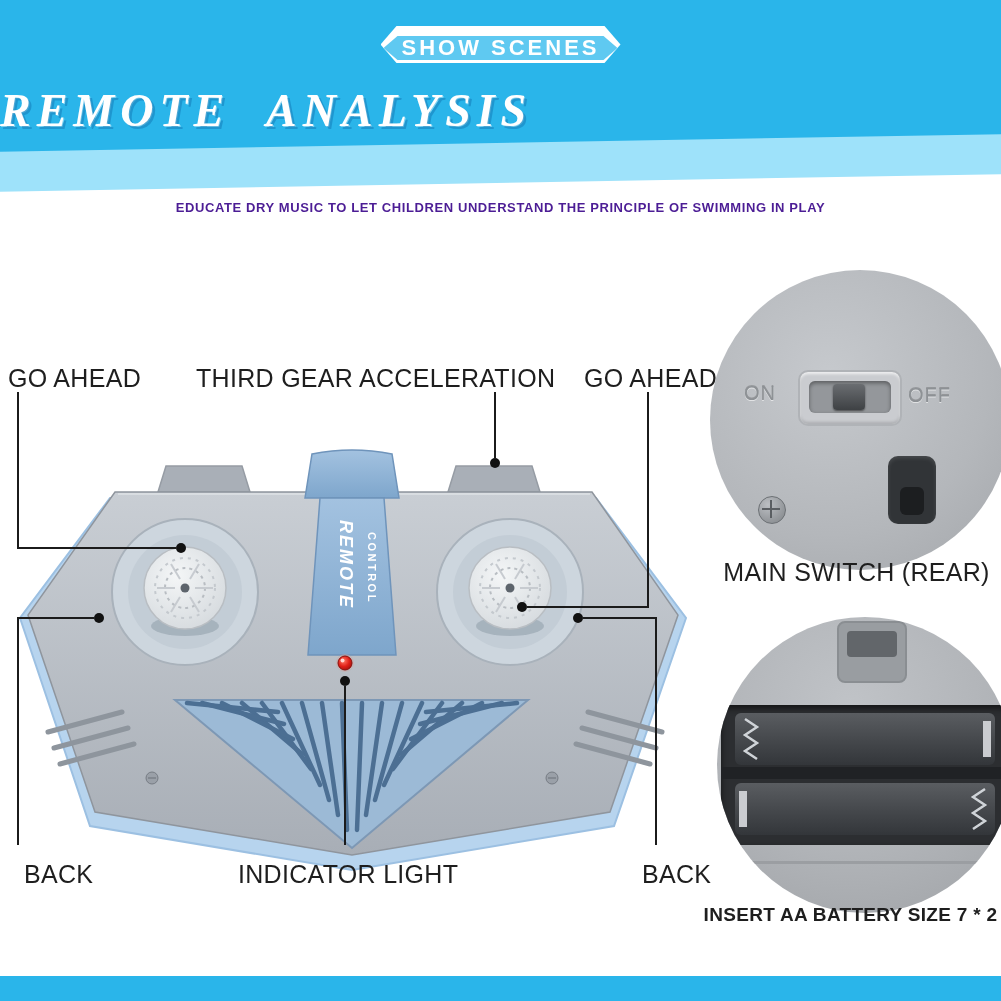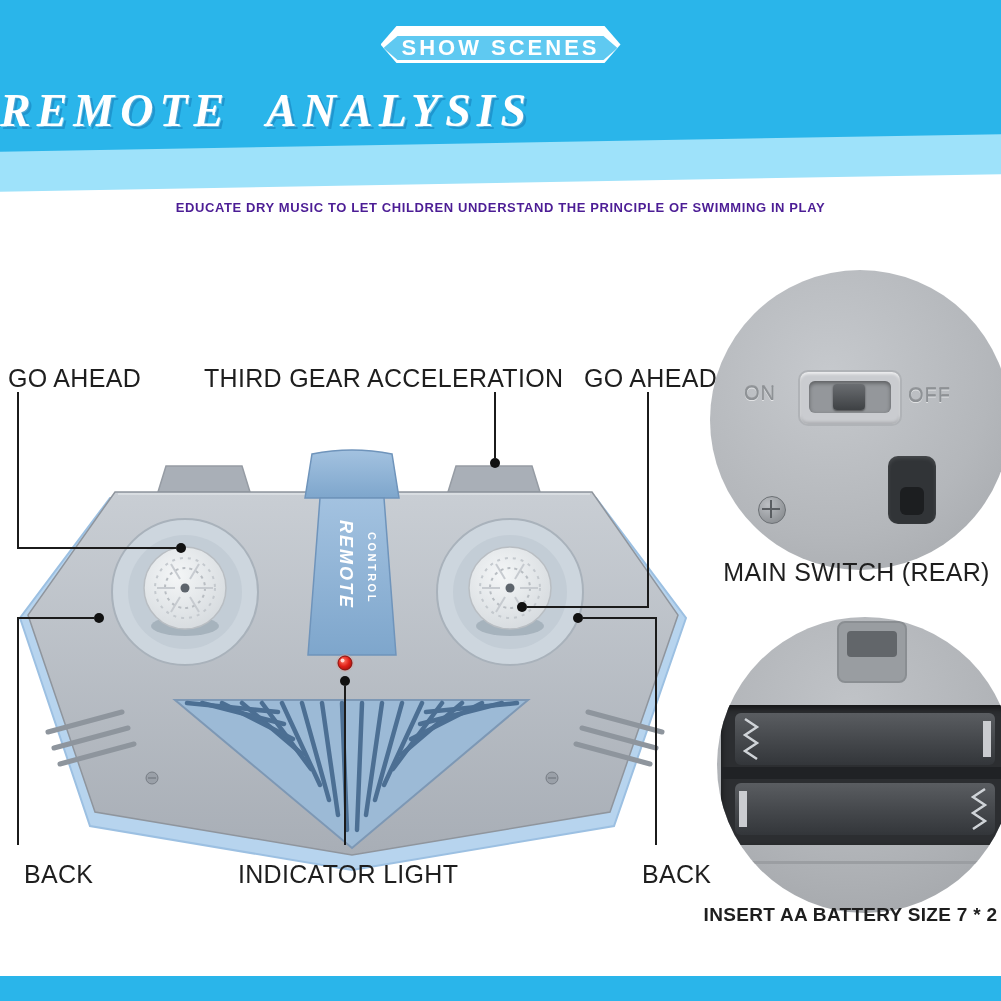--- a/index.html
+++ b/index.html
@@ -19,21 +19,21 @@
   .title{position:absolute;left:0;top:84px;width:100%;text-align:left;color:#ffffff;
          font-family:Liberation Serif, serif;font-size:46px;font-weight:bold;font-style:italic;
          letter-spacing:6px;word-spacing:20px;
          text-shadow:3px 3px 0 rgba(15,112,175,0.45),1px 1px 0 rgba(255,255,255,0.4);}
   .subtitle{position:absolute;left:0;top:152px;width:100%;text-align:center;color:#4c1d95;
          font-size:13px;font-weight:bold;letter-spacing:0.6px;margin-top:48px;}
 
   
   .label{position:absolute;font-size:25px;color:#1e1e1e;white-space:nowrap;letter-spacing:0.3px;}
   .lbl-go-left{left:8px;top:364px;}
-  .lbl-third{left:204px;top:364px;}
+  .lbl-third{left:196px;top:364px;}
   .lbl-go-right{left:584px;top:364px;}
   .lbl-back-left{left:24px;top:860px;}
   .lbl-indicator{left:238px;top:860px;text-align:center;}
   .lbl-back-right{left:642px;top:860px;}
   .lbl-switch{left:712px;top:558px;width:289px;text-align:center;}
   .lbl-battery{left:700px;top:904px;width:301px;text-align:center;font-size:19px;font-weight:bold;}
 
   
   .remote-svg{position:absolute;left:0;top:440px;}
   .lines-svg{position:absolute;left:0;top:0;pointer-events:none;}

